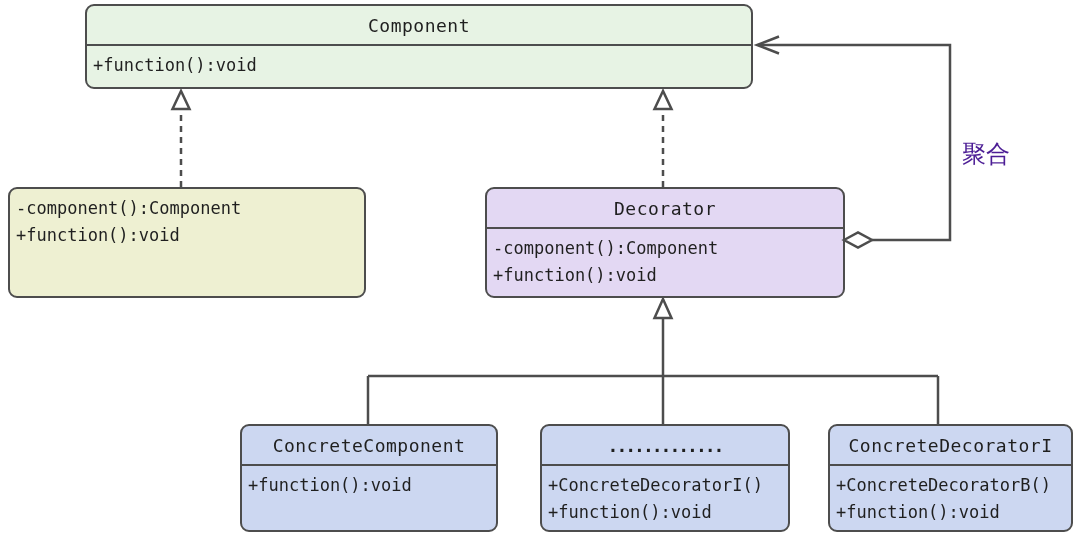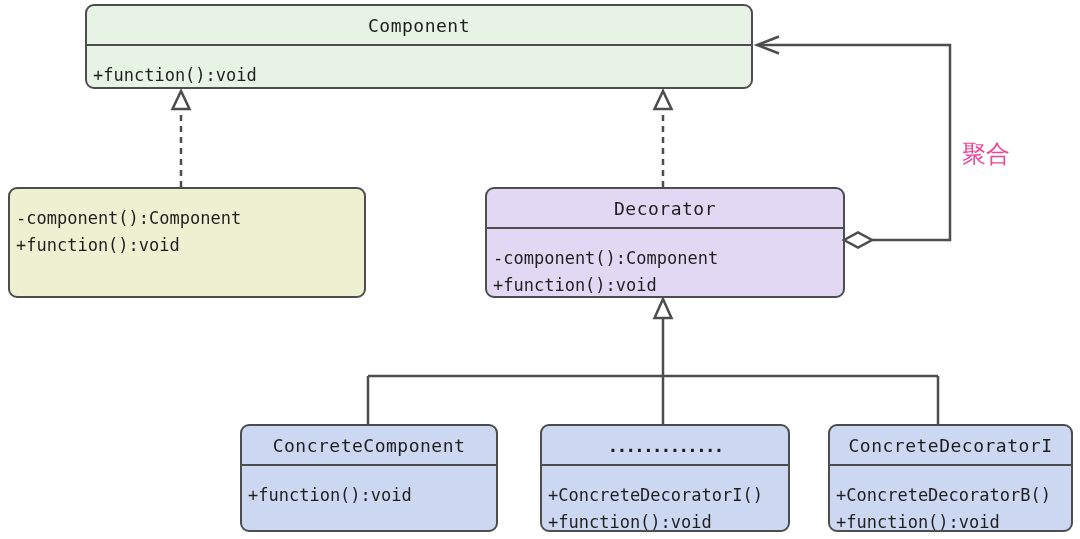--- a/index.html
+++ b/index.html
@@ -29,21 +29,21 @@
     display: flex;
     align-items: center;
     justify-content: center;
     font-size: 18px;
     letter-spacing: 0.5px;
     border-bottom: 2.5px solid #4d4d4d;
     white-space: nowrap;
   }
   .uml-members {
     box-sizing: border-box;
-    padding: 16px 6px 0 6px;
+    padding: 6px 6px 0 6px;
   }
   .uml-member {
     font-size: 17px;
     line-height: 27px;
     white-space: nowrap;
   }
   .fill-green  { background: #e7f3e4; }
   .fill-olive  { background: #eef0d2; }
   .fill-purple { background: #e3d8f3; }
   .fill-blue   { background: #ccd7f1; }
@@ -52,21 +52,21 @@
     left: 0; top: 0;
     width: 1080px;
     height: 539px;
     pointer-events: none;
   }
   .agg-label {
     position: absolute;
     left: 962px;
     top: 138px;
     font-size: 24px;
-    color: #ec4899;
+    color: #4c1d95;
     font-family: "DejaVu Sans", "Liberation Sans", sans-serif;
     white-space: nowrap;
   }
 </style>
 </head>
 <body>
 
 <div class="canvas">
 
   <div class="uml-box fill-green" style="left:85px; top:4px; width:668px; height:85px;">

